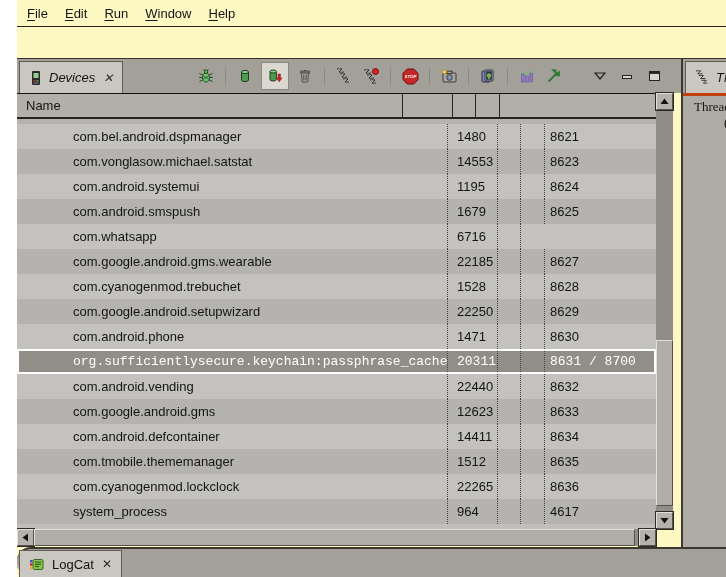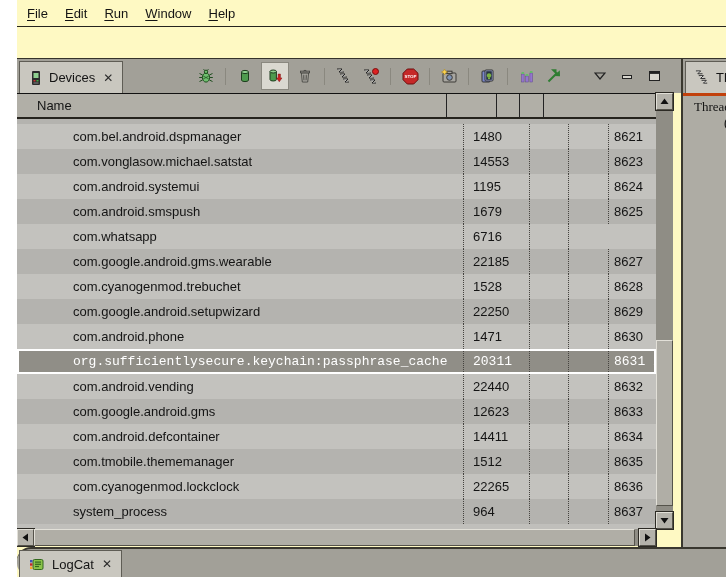--- a/index.html
+++ b/index.html
@@ -11,50 +11,50 @@
   
   .menubar{height:26px;display:flex;align-items:center;padding-left:10px;border-bottom:1px solid #26241e;}
   .menu-item{margin-right:17px;cursor:default;}
   .menu-item .mn{text-decoration:underline;text-underline-offset:2px;}
   .blank-bar{height:31px;border-bottom:1px solid #35332b;}
   
   .main{position:absolute;top:59px;left:0;right:0;bottom:30px;display:flex;}
   .devices-view{position:relative;width:666px;border-right:2px solid #3a382f;box-sizing:border-box;}
   .threads-view{position:relative;flex:1;overflow:hidden;}
   
-  .tab-row{position:absolute;top:0;left:0;right:0;height:34px;background:#a2a098;}
+  .tab-row{position:absolute;top:0;left:0;right:0;height:34px;background:#a2a098;font-style:italic;}
   .ctab{
     position:absolute;left:2px;top:2px;bottom:0;background:#c9c7bf;
     border:1px solid #5f5d55;border-bottom:none;
     display:flex;align-items:center;gap:6px;padding:0 9px;white-space:nowrap;overflow:hidden;
   }
   .ctab .close{font-size:12px;color:#2b2b2b;margin-left:2px;cursor:default;}
   
   .view-toolbar{position:absolute;right:16px;top:3px;height:28px;display:flex;align-items:center;gap:5px;}
   .tbtn{width:22px;height:22px;display:flex;align-items:center;justify-content:center;}
   .tbtn.pressed{background:#dad8d0;border:1px solid #8a887f;width:26px;height:26px;}
   .tsep{width:1px;height:17px;background:#8a887f;margin:0 3px;}
   .tspacer{width:14px;}
   
   .table-header{
     position:absolute;top:34px;left:0;width:639px;height:26px;box-sizing:border-box;
     background:#b1afa7;border-top:1px solid #111;border-bottom:2px solid #25231d;
     display:flex;align-items:center;
   }
   .hc{height:100%;box-sizing:border-box;border-right:1px solid #232323;display:flex;align-items:center;}
-  .hc-name{width:430px;padding-left:20px;}
+  .hc-name{width:386px;padding-left:9px;}
   .hc-pid{width:50px;}
   .hc-e1{width:23px;}
   .hc-e2{width:24px;}
   .hc-port{flex:1;border-right:none;}
   .rows{position:absolute;top:60px;left:0;width:639px;height:410px;background:#c0bfbb;overflow:hidden;}
   .row-sliver{height:5px;background:#b4b3af;}
   .row{display:flex;height:25px;line-height:25px;box-sizing:border-box;}
-  .row.light{background:#c3c2be;gap:16px;}
-  .row.dark{background:#b4b3af;gap:16px;}
+  .row.light{background:#c3c2be;}
+  .row.dark{background:#b4b3af;}
   .row.selected{background:#908e87;color:#ffffff;outline:2px solid #ffffff;outline-offset:-2px;font-family:Liberation Mono, monospace;}
   .cell{height:100%;box-sizing:border-box;overflow:hidden;white-space:nowrap;}
   .c-name{width:430px;padding-left:56px;}
   .c-pid{width:50px;padding-left:9px;border-left:1px dotted #45433f;}
   .c-e1{width:23px;border-left:1px dotted #45433f;}
   .c-e2{width:24px;border-left:1px dotted #45433f;}
   .c-port{flex:1;padding-left:5px;border-left:1px dotted #45433f;}
   
   .vscroll{position:absolute;top:34px;left:639px;width:17px;height:436px;background:#8f8d85;}
   .sbtn{
@@ -341,21 +341,21 @@
     <div class="cell c-pid">22265</div>
     <div class="cell c-e1"></div>
     <div class="cell c-e2"></div>
     <div class="cell c-port">8636</div>
   </div>
           <div class="row dark">
     <div class="cell c-name">system_process</div>
     <div class="cell c-pid">964</div>
     <div class="cell c-e1"></div>
     <div class="cell c-e2"></div>
-    <div class="cell c-port">8637</div>
+    <div class="cell c-port">4617</div>
   </div>
         </div>
 
       <div class="vscroll">
         <div class="sbtn" style="top:0;">
           <svg width="9" height="7" viewBox="0 0 9 7">
               <polygon points="4.5,0.5 8.5,6 0.5,6" fill="#111"></polygon>
             </svg>
         </div>
         <div class="vthumb"></div>

